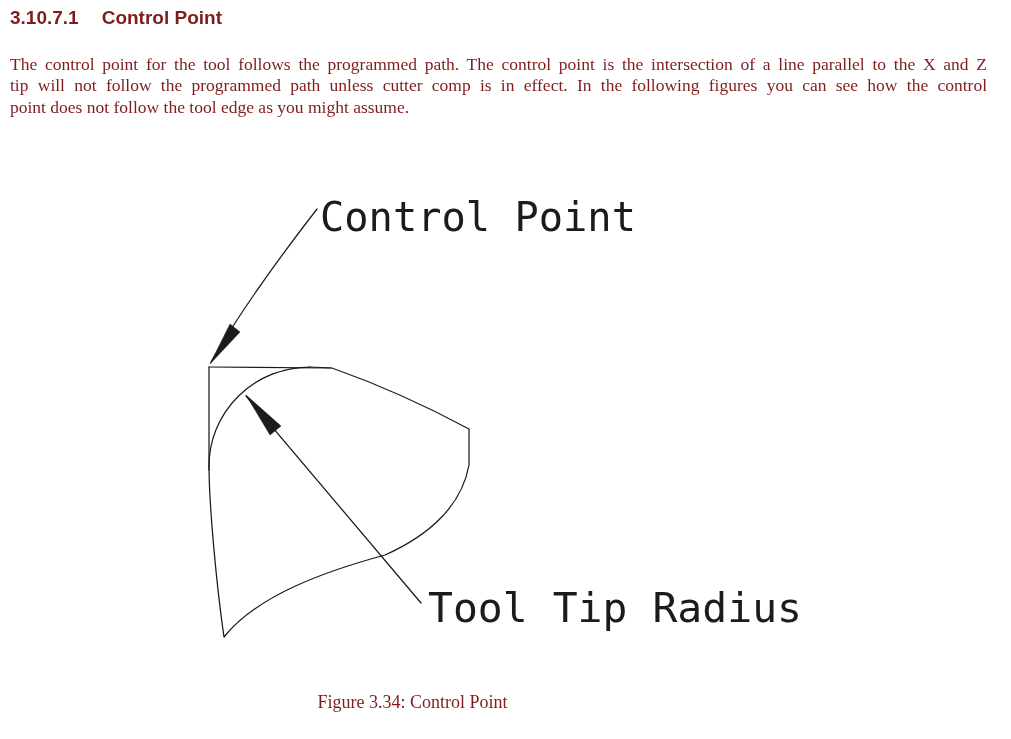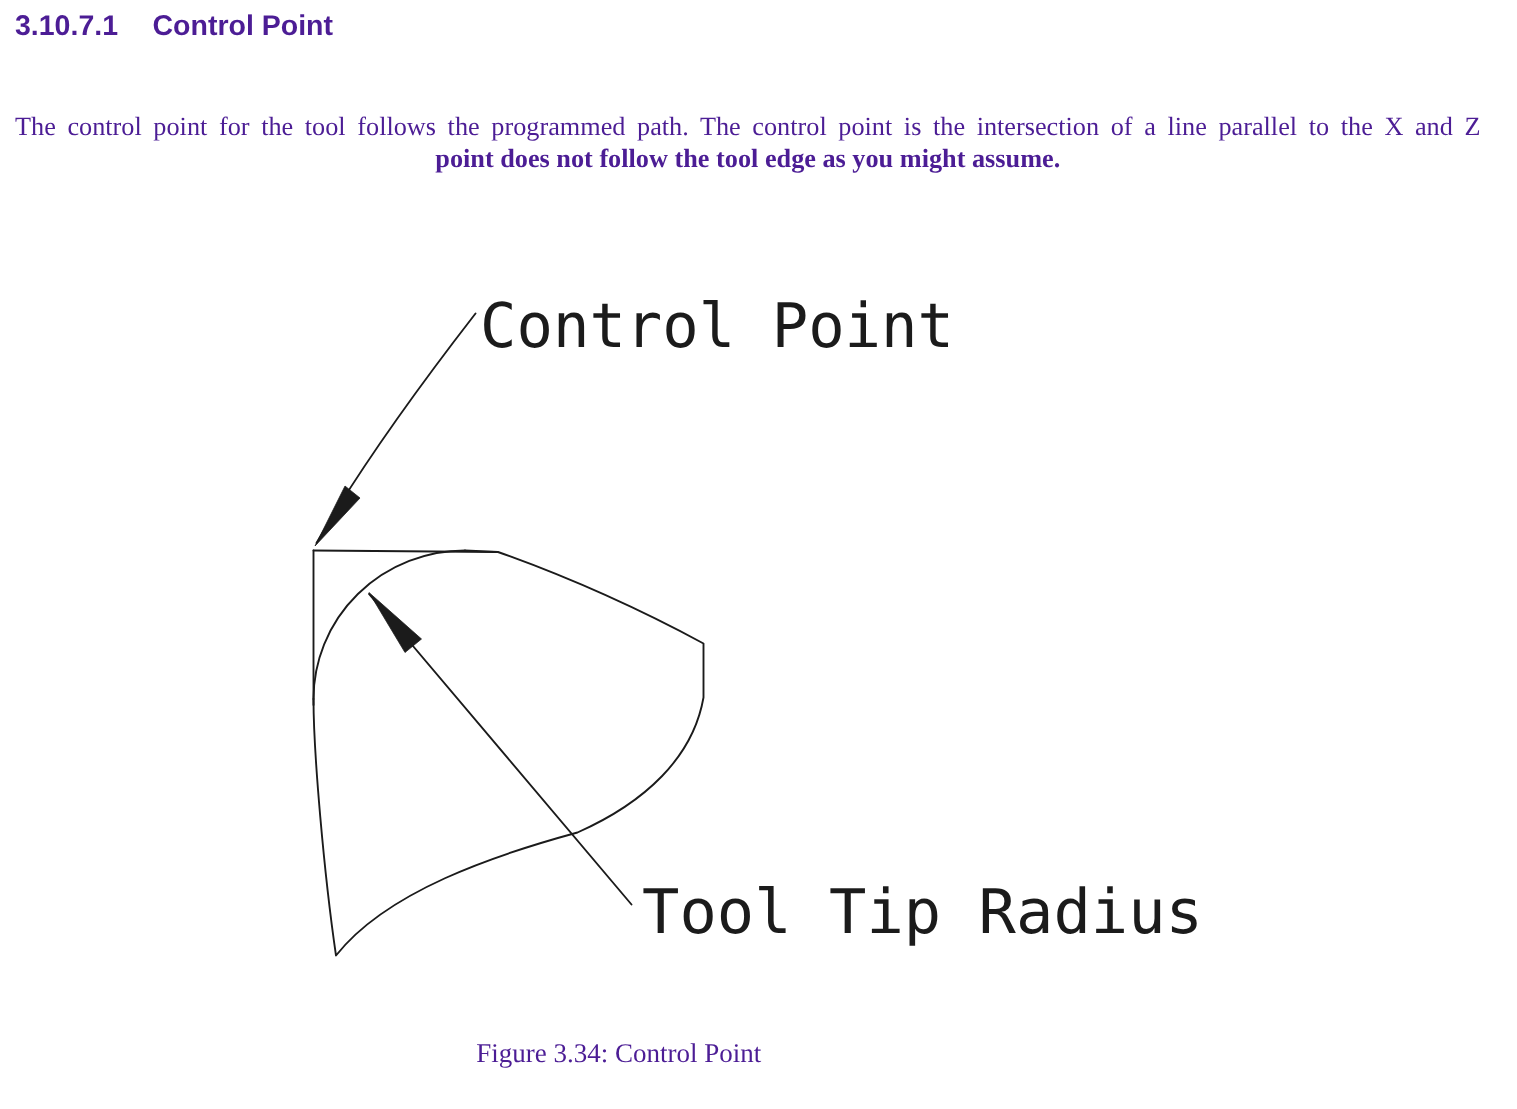--- a/index.html
+++ b/index.html
@@ -5,21 +5,21 @@
   html, body {
     margin: 0;
     padding: 0;
     background: #ffffff;
   }
   .page {
     position: relative;
     width: 1011px;
     height: 739px;
     background: #ffffff;
-    color: #4c1d95;
+    color: #7f1d1d;
     font-family: "Liberation Serif", serif;
     overflow: hidden;
   }
   .heading {
     position: absolute;
     left: 10px;
     top: 7px;
     font-family: "Liberation Sans", sans-serif;
     font-weight: bold;
     font-size: 19px;
@@ -34,25 +34,23 @@
     left: 10px;
     top: 54px;
     width: 977px;
     font-size: 17.5px;
     line-height: 21.4px;
   }
   .para .line-j {
     text-align: justify;
     text-align-last: justify;
     text-justify: inter-word;
-    margin-top: 20px;
   }
   .para .line-l {
-    text-align: center;
-    font-weight: bold;
+    text-align: left;
   }
   svg.figure {
     position: absolute;
     left: 0;
     top: 0;
     width: 1011px;
     height: 739px;
   }
   .thin {
     stroke: #1b1b1b;
@@ -85,20 +83,21 @@
 <body>
 
 <div class="page">
 
   <div class="heading">
     <span class="heading-number">3.10.7.1</span><span>Control Point</span>
   </div>
 
   <div class="para">
     <div class="line-j">The control point for the tool follows the programmed path. The control point is the intersection of a line parallel to the X and Z</div>
+    <div class="line-j">tip will not follow the programmed path unless cutter comp is in effect. In the following figures you can see how the control</div>
     <div class="line-l">point does not follow the tool edge as you might assume.</div>
   </div>
 
   <svg class="figure" viewBox="0 0 1011 739">
 
     <path class="thin" d="M 209,367 L 331,368"></path>
     <path class="thin" d="M 209,367 L 209,470"></path>
 
     <path class="thin" d="M 209,466 A 101 99 0 0 1 310,367"></path>
 

